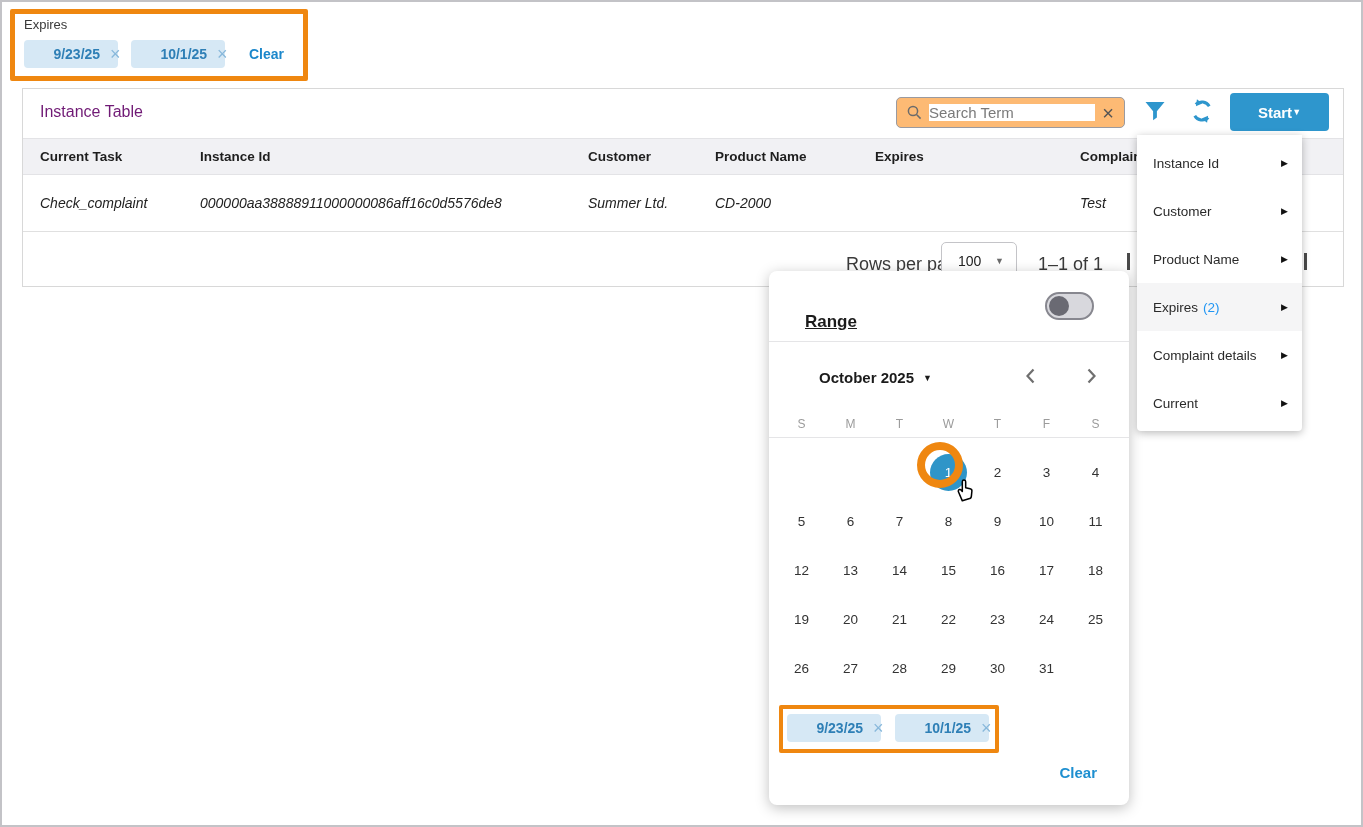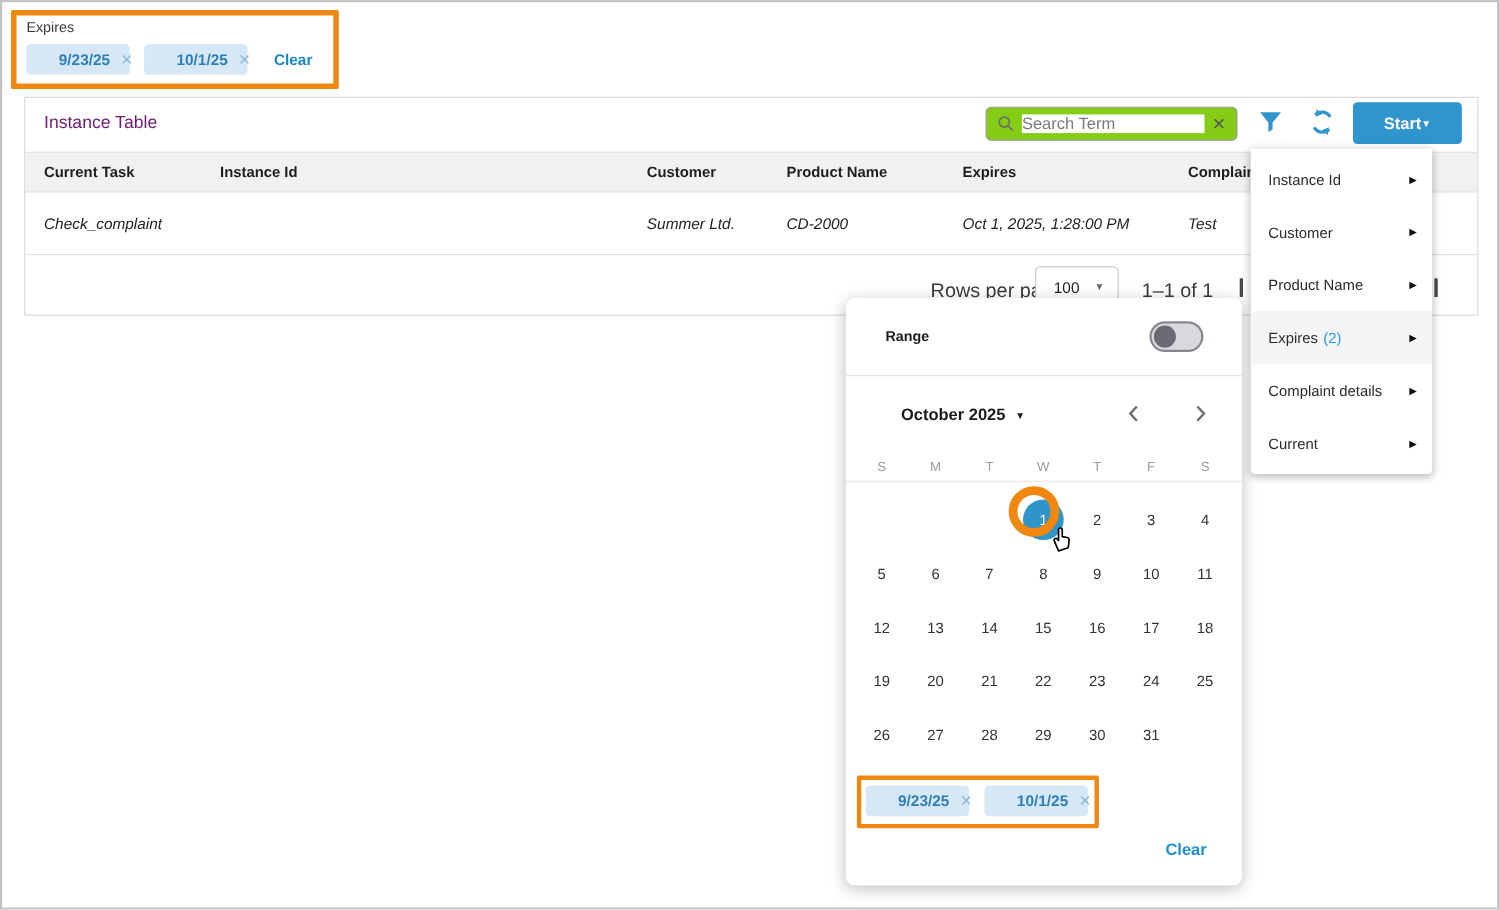--- a/index.html
+++ b/index.html
@@ -15,21 +15,21 @@
   
   .chip { display:inline-flex; width:94px; height:28px; align-items:center; justify-content:center; gap:10px;
           background:#d6e8f5; border-radius:4px; color:#2e7fb6; font-weight:700; font-size:14px;padding-left:32px; }
   .chip .x { color:#88b8db; font-size:18px; font-weight:400; line-height:1; }
   .clear-link { color:#1b87cb; font-weight:700; font-size:14px; cursor:pointer; }
 
   
   #card { position:absolute; left:20px; top:86px; width:1322px; height:199px; background:#fff; border:1px solid #d8d8d8; z-index:1; }
   #card .title { position:absolute; left:17px; top:14px; font-size:16px; color:#701a75; }
   .search-box { position:absolute; left:873px; top:8px; width:229px; height:31px; border:1px solid #9a9aa0; border-radius:5px;
-                display:flex; align-items:center; padding:0 10px; gap:7px; background:#84cc16; }
+                display:flex; align-items:center; padding:0 10px; gap:7px; background:#fdba74; }
   .search-box input { border:none; outline:none; flex:1; font-size:15px; color:#333; font-family:inherit; min-width:0; }
   .search-box input::placeholder { color:#7a7a7a; }
   .search-box .x { color:#555; font-size:20px; line-height:1; cursor:pointer; }
   .icon-btn { position:absolute; cursor:pointer; }
   #start-btn { position:absolute; left:1207px; top:4px; width:99px; height:38px; background:#2e96cd; border:none; border-radius:4px;
                color:#fff; font-weight:700; font-size:15px; display:flex; align-items:center; justify-content:center; cursor:pointer; font-family:inherit; }
   #start-btn .caret { font-size:9px; }
 
   .thead { position:absolute; left:0; top:49px; width:100%; height:37px; background:#f1f1f4; border-top:1px solid #e3e3e6; border-bottom:1px solid #e3e3e6;text-align:center; }
   .th { position:absolute; top:0; height:100%; display:flex; align-items:center; font-size:13.5px; font-weight:700; color:#1e1e1e; white-space:nowrap; }
@@ -47,21 +47,21 @@
   #menu { position:absolute; left:1135px; top:133px; width:165px; height:296px; background:#fff; z-index:30;
           box-shadow:0 2px 8px rgba(0,0,0,.28); border-radius:0 0 4px 4px; padding:4px 0; }
   .menu-item { height:48px; display:flex; align-items:center; padding:0 14px 0 16px; font-size:13.5px; color:#2a2a2a; cursor:pointer; }
   .menu-item.highlighted { background:#f5f5f6; }
   .menu-item .count { color:#2196f3; margin-left:5px; }
   .menu-item .arrow { margin-left:auto; font-size:9px; color:#111; }
 
   
   #popup { position:absolute; left:767px; top:269px; width:360px; height:534px; background:#fff; border-radius:8px;
            box-shadow:0 3px 14px rgba(0,0,0,.25); z-index:20; }
-  #popup .range-label { position:absolute; left:36px; top:27px; font-size:13px; font-weight:600; color:#1c1c1c; }
+  #popup .range-label { position:absolute; left:36px; top:41px; font-size:17px; font-weight:600; color:#1c1c1c;text-decoration:underline; }
   .toggle { position:absolute; left:276px; top:21px; width:49px; height:28px; border:2px solid #87878f; border-radius:14px; background:#d8d8dd; cursor:pointer; }
   .toggle .knob { position:absolute; left:2px; top:2px; width:20px; height:20px; border-radius:50%; background:#6a6a73; }
   .pp-div { position:absolute; left:0; width:100%; height:1px; background:#e5e5e7; }
   .month-label { position:absolute; left:50px; top:98px; font-size:15px; font-weight:700; color:#1b1b1b; display:flex; align-items:center; gap:9px; cursor:pointer; }
   .month-label .caret { font-size:9px; }
   .chev { position:absolute; top:94px; width:22px; height:22px; cursor:pointer; }
   .cal-grid { position:absolute; left:8px; display:grid; grid-template-columns:repeat(7,49px); }
   #weekdays { top:141px; }
   #weekdays div { height:24px; display:flex; align-items:center; justify-content:center; font-size:12px; color:#9b9b9b; }
   #days { top:177px; grid-auto-rows:49px; }
@@ -126,23 +126,23 @@
       <div class="th c0">Current Task</div>
       <div class="th c1">Instance Id</div>
       <div class="th c2">Customer</div>
       <div class="th c3">Product Name</div>
       <div class="th c4">Expires</div>
       <div class="th c5">Complaint details</div>
     </div>
 
     <div class="trow">
       <div class="td c0">Check_complaint</div>
+      <div class="td c1">000000aa38888911000000086aff16c0d5576de8</div>
       <div class="td c2">Summer Ltd.</div>
       <div class="td c3">CD-2000</div>
-      <div class="td c4">Oct 1, 2025, 1:28:00 PM</div>
       <div class="td c5">Test</div>
     </div>
 
     <span class="pag-label" style="left:823px">Rows per page:</span>
     <div id="rpp-select">
       <span>100</span>
       <span class="caret">▼</span>
     </div>
     <span class="pag-label" style="left:1015px">1–1 of 1</span>
     <div class="pag-bar" style="left:1104px"></div>

